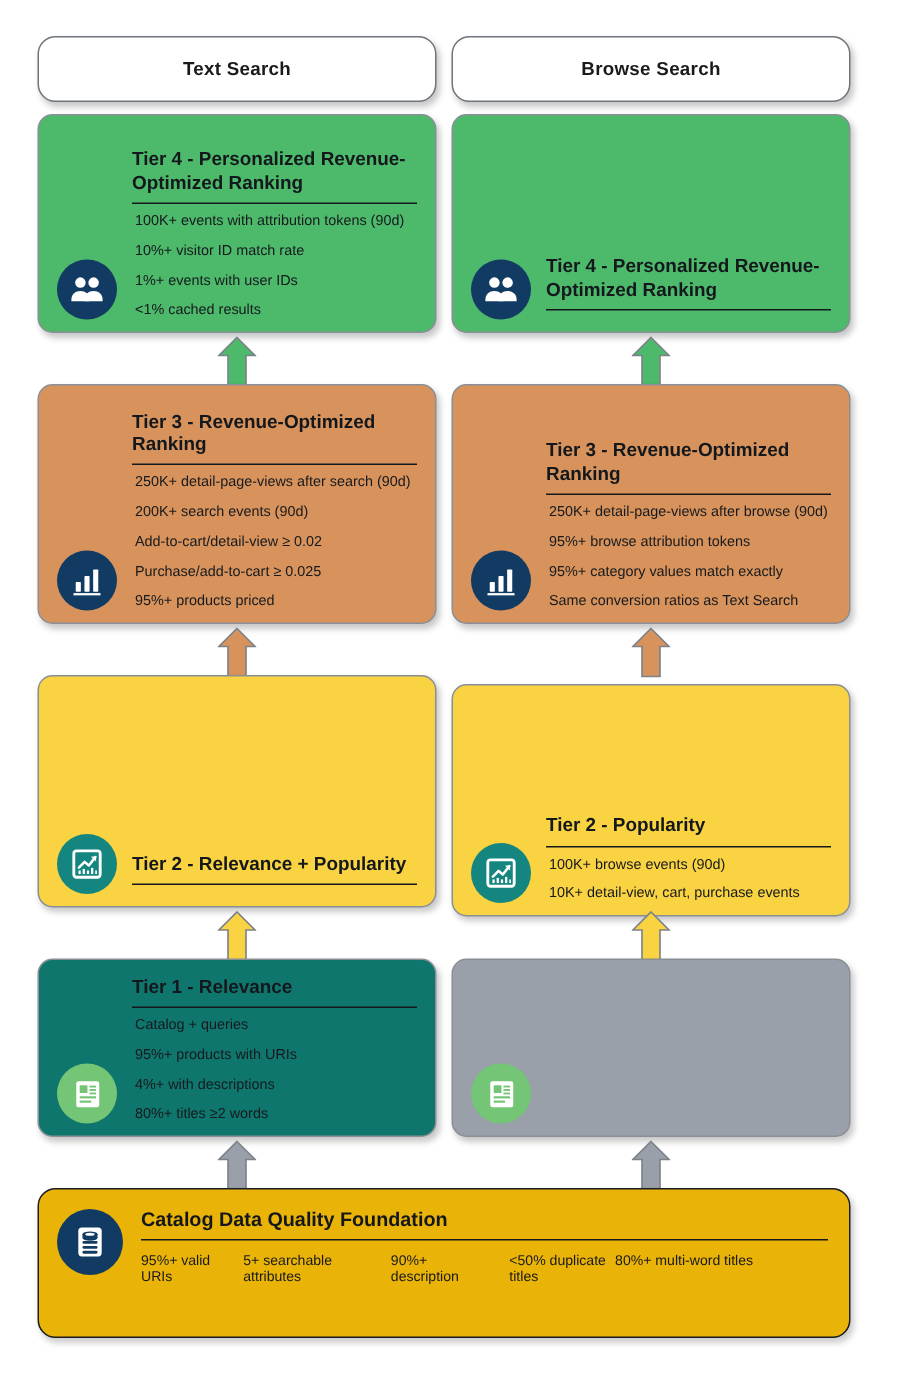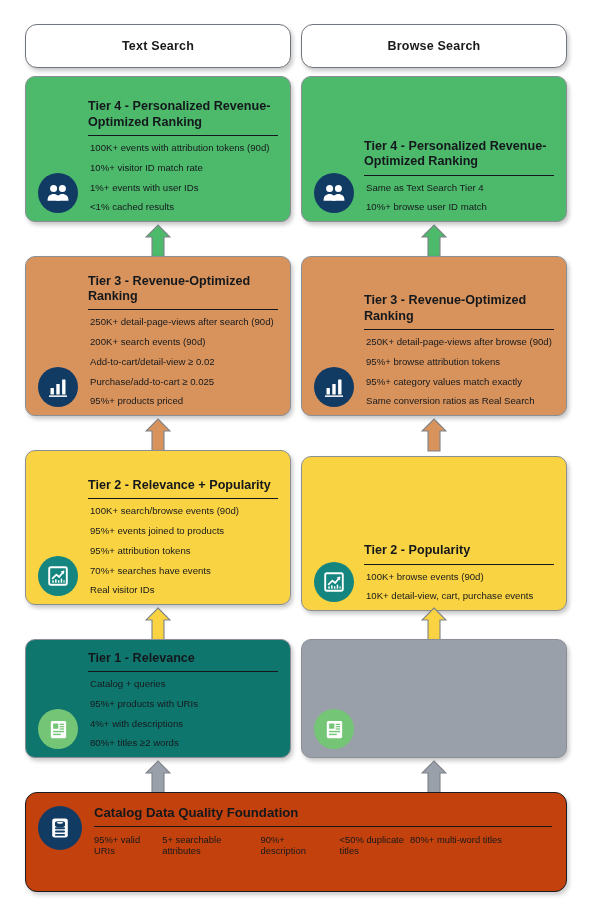--- a/index.html
+++ b/index.html
@@ -84,21 +84,21 @@
   
   .arrow {
     position: absolute;
     width: 26px;
   }
   .arrow svg { display: block; width: 100%; height: 100%; }
 
   
   .foundation {
     position: absolute;
-    background: #c2410c;
+    background: #eab308;
     border: 1.6px solid #1a1d21;
     border-radius: 12px;
     box-shadow: 2px 3px 4px rgba(0,0,0,0.2);
   }
   .foundation-inner {
     position: absolute; inset: 0;
     padding: 10px 14px 8px 12px;
     display: flex; flex-direction: row; align-items: flex-start;
   }
   .found-title {
@@ -160,24 +160,20 @@
             <circle cx="8.6" cy="8.4" r="3.5"></circle>
             <path d="M2.6 19.6c0-3.4 2.7-5.6 6-5.6s6 2.2 6 5.6v1.2H2.6z"></path>
             <circle cx="17.4" cy="8.4" r="3.5"></circle>
             <path d="M11.4 19.6c0-3.4 2.7-5.6 6-5.6s6 2.2 6 5.6v1.2H11.4z"></path>
           </g>
         </svg>
       </div>
       <div class="body-col">
         <div class="tier-title">Tier 4 - Personalized Revenue-Optimized Ranking</div>
         <div class="rule"></div>
-        <ul class="bullets">
-          <li>Same as Text Search Tier 4</li>
-          <li>10%+ browse user ID match</li>
-        </ul>
       </div>
     </div>
   </div>
 
   <div class="arrow" style="left:145px; top:224px; height:34px;">
     <svg viewBox="0 0 26 34" preserveAspectRatio="none">
       <polygon points="13,1 25,13 19,13 19,33 7,33 7,13 1,13" fill="#4CB96B" stroke="#7d8288" stroke-width="1.1"></polygon>
     </svg>
   </div>
   <div class="arrow" style="left:421px; top:224px; height:34px;">
@@ -224,21 +220,21 @@
           <rect x="3" y="20.4" width="18" height="1.5" fill="#ffffff"></rect>
         </svg>
       </div>
       <div class="body-col">
         <div class="tier-title">Tier 3 - Revenue-Optimized Ranking</div>
         <div class="rule"></div>
         <ul class="bullets">
           <li>250K+ detail-page-views after browse (90d)</li>
           <li>95%+ browse attribution tokens</li>
           <li>95%+ category values match exactly</li>
-          <li>Same conversion ratios as Real Search</li>
+          <li>Same conversion ratios as Text Search</li>
         </ul>
       </div>
     </div>
   </div>
 
   <div class="arrow" style="left:145px; top:418px; height:34px;">
     <svg viewBox="0 0 26 34" preserveAspectRatio="none">
       <polygon points="13,1 25,13 19,13 19,33 7,33 7,13 1,13" fill="#D8935C" stroke="#7d8288" stroke-width="1.1"></polygon>
     </svg>
   </div>
@@ -260,27 +256,20 @@
             <rect x="9.1" y="15.3" width="1.5" height="3.4"></rect>
             <rect x="11.9" y="16.3" width="1.5" height="2.4"></rect>
             <rect x="14.7" y="14.6" width="1.5" height="4.1"></rect>
             <rect x="17.5" y="16.3" width="1.1" height="2.4"></rect>
           </g>
         </svg>
       </div>
       <div class="body-col">
         <div class="tier-title">Tier 2 - Relevance + Popularity</div>
         <div class="rule"></div>
-        <ul class="bullets">
-          <li>100K+ search/browse events (90d)</li>
-          <li>95%+ events joined to products</li>
-          <li>95%+ attribution tokens</li>
-          <li>70%+ searches have events</li>
-          <li>Real visitor IDs</li>
-        </ul>
       </div>
     </div>
   </div>
 
   <div class="card tier-card" style="left:301px; top:456px; width:266px; height:155px; background:#F9D342;">
     <div class="tier-inner">
       <div class="icon-wrap" style="background:#15867F;">
         <svg width="24" height="24" viewBox="0 0 24 24" aria-hidden="true">
           <rect x="3.2" y="3.2" width="17.6" height="17.6" rx="1.8" fill="none" stroke="#ffffff" stroke-width="1.9"></rect>
           <polyline points="6.6,14.4 10.4,10.6 13.2,13 17.6,7.4" fill="none" stroke="#ffffff" stroke-width="1.7" stroke-linecap="round" stroke-linejoin="round"></polyline>

